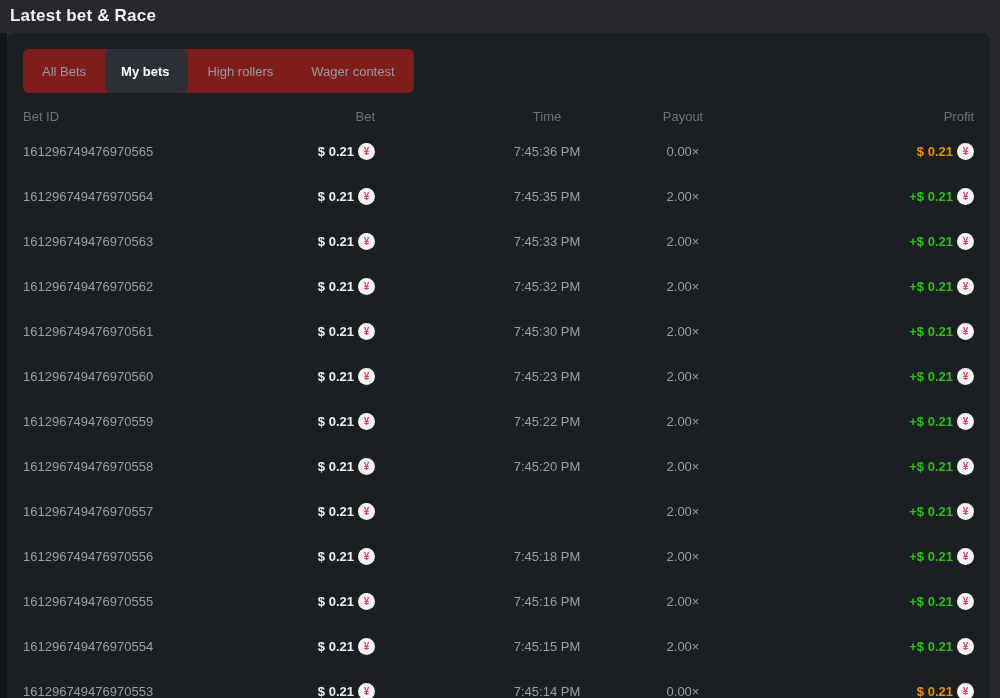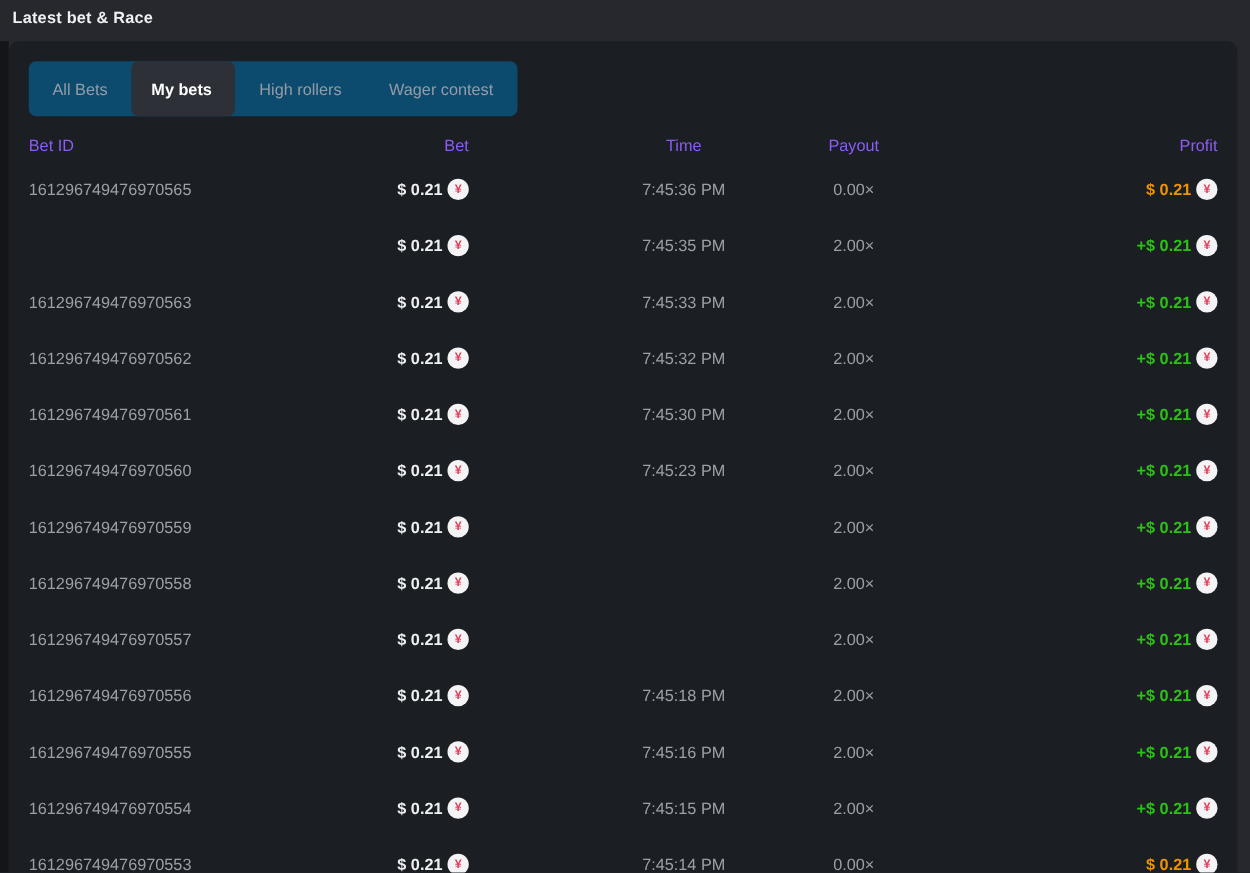--- a/index.html
+++ b/index.html
@@ -4,35 +4,35 @@
 <style>
   html,body{margin:0;padding:0;}
   body{
     width:1000px;height:698px;overflow:hidden;position:relative;
     background:#26282d;
     font-family:"Liberation Sans","DejaVu Sans",sans-serif;
     -webkit-font-smoothing:antialiased;
   }
   .page-title{
     margin:0;padding:6px 0 0 10px;
-    font-size:13px;font-weight:700;color:#eef0f3;letter-spacing:.2px;
+    font-size:17px;font-weight:700;color:#eef0f3;letter-spacing:.2px;
   }
   .left-edge{
     position:absolute;left:0;top:33px;width:7px;height:665px;
     background:#131518;
   }
   .card{
     position:absolute;left:7px;top:33px;width:983px;height:700px;
     background:#1b1e22;border-radius:8px 8px 0 0;
     padding:16px 16px 0 16px;box-sizing:border-box;
   }
   
   .tabs{
     display:inline-flex;align-items:stretch;
-    background:#0c4a6e;border-radius:6px;height:44px;
+    background:#7f1d1d;border-radius:6px;height:44px;
   }
   .tab{
     display:flex;align-items:center;padding:0 19px;
     font-size:13px;font-weight:500;color:#959ca5;
     border-radius:6px;cursor:pointer;white-space:nowrap;
   }
   .tab.active{background:#2d3137;color:#ffffff;font-weight:700;padding-left:16px;}
   
   .thead{position:relative;height:26px;margin-top:10px;}
   .rows{position:relative;}
@@ -40,21 +40,21 @@
   .cell{
     position:absolute;top:0;height:100%;
     display:flex;align-items:center;
     font-size:13px;color:#99a0a8;
   }
   .c-betid{left:0;width:250px;}
   .c-bet{left:240px;width:112px;justify-content:flex-end;}
   .c-time{left:424px;width:200px;justify-content:center;}
   .c-payout{left:590px;width:140px;justify-content:center;}
   .c-profit{right:0;width:220px;justify-content:flex-end;}
-  .thead .cell{font-size:13px;color:#8b5cf6;}
+  .thead .cell{font-size:13px;color:#737373;}
   .thead .c-bet{padding-right:17px;}
   .bet-amount{font-weight:700;color:#eef0f3;}
   .profit-amount{font-weight:700;}
   .profit-win{color:#2bc214;margin-left:40px;}
   .profit-loss{color:#ef9400;}
   .coin{
     display:inline-flex;align-items:center;justify-content:center;
     width:17px;height:17px;border-radius:50%;
     background:#f4f4f6;color:#e0435c;
     font-size:10px;font-weight:700;line-height:1;
@@ -94,20 +94,21 @@
       </div>
       <div class="cell c-time">7:45:36 PM</div>
       <div class="cell c-payout">0.00×</div>
       <div class="cell c-profit">
         <span class="profit-amount profit-loss">$ 0.21</span>
         <span class="coin">¥</span>
       </div>
     </div>
 
     <div class="row">
+      <div class="cell c-betid">161296749476970564</div>
       <div class="cell c-bet">
         <span class="bet-amount">$ 0.21</span>
         <span class="coin">¥</span>
       </div>
       <div class="cell c-time">7:45:35 PM</div>
       <div class="cell c-payout">2.00×</div>
       <div class="cell c-profit">
         <span class="profit-amount profit-win">+$ 0.21</span>
         <span class="coin">¥</span>
       </div>
@@ -168,33 +169,35 @@
         <span class="coin">¥</span>
       </div>
     </div>
 
     <div class="row">
       <div class="cell c-betid">161296749476970559</div>
       <div class="cell c-bet">
         <span class="bet-amount">$ 0.21</span>
         <span class="coin">¥</span>
       </div>
+      <div class="cell c-time">7:45:22 PM</div>
       <div class="cell c-payout">2.00×</div>
       <div class="cell c-profit">
         <span class="profit-amount profit-win">+$ 0.21</span>
         <span class="coin">¥</span>
       </div>
     </div>
 
     <div class="row">
       <div class="cell c-betid">161296749476970558</div>
       <div class="cell c-bet">
         <span class="bet-amount">$ 0.21</span>
         <span class="coin">¥</span>
       </div>
+      <div class="cell c-time">7:45:20 PM</div>
       <div class="cell c-payout">2.00×</div>
       <div class="cell c-profit">
         <span class="profit-amount profit-win">+$ 0.21</span>
         <span class="coin">¥</span>
       </div>
     </div>
 
     <div class="row">
       <div class="cell c-betid">161296749476970557</div>
       <div class="cell c-bet">

